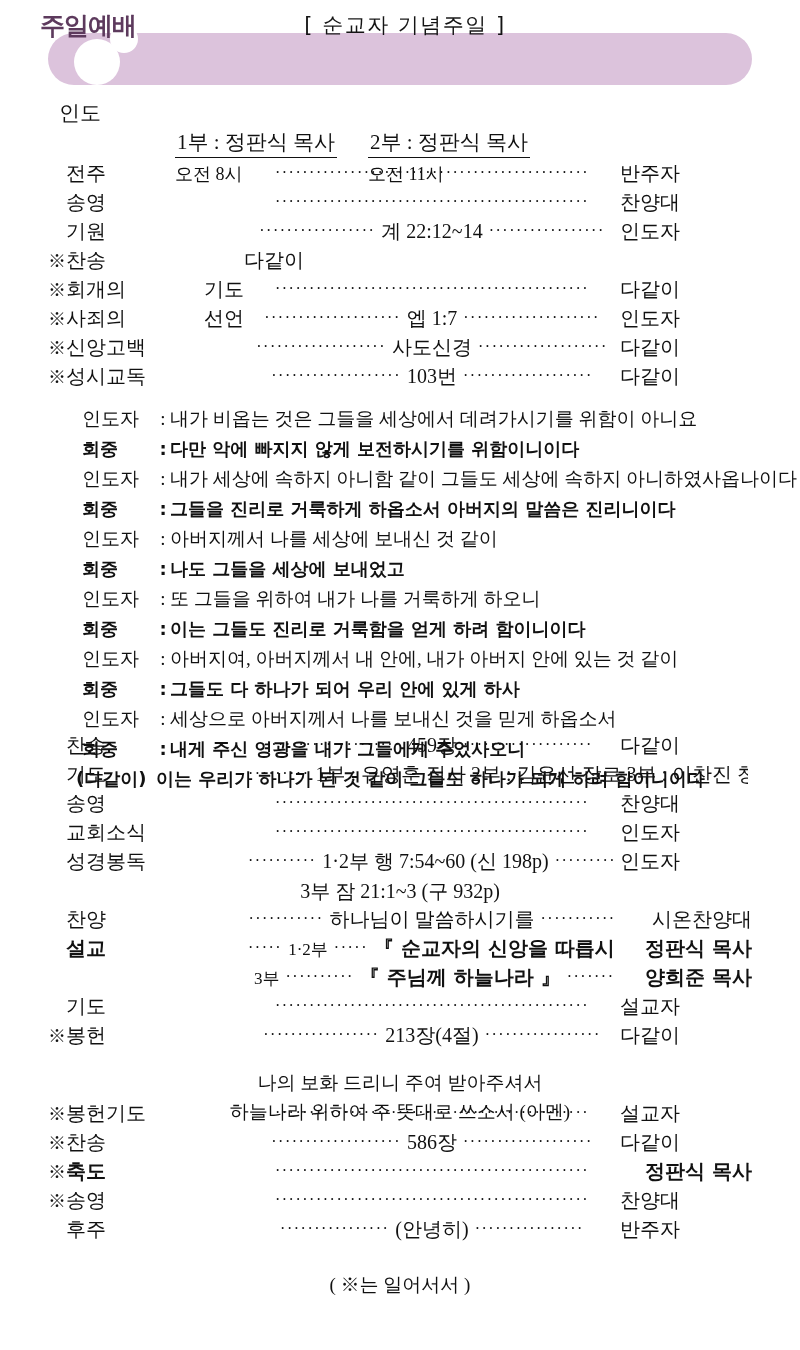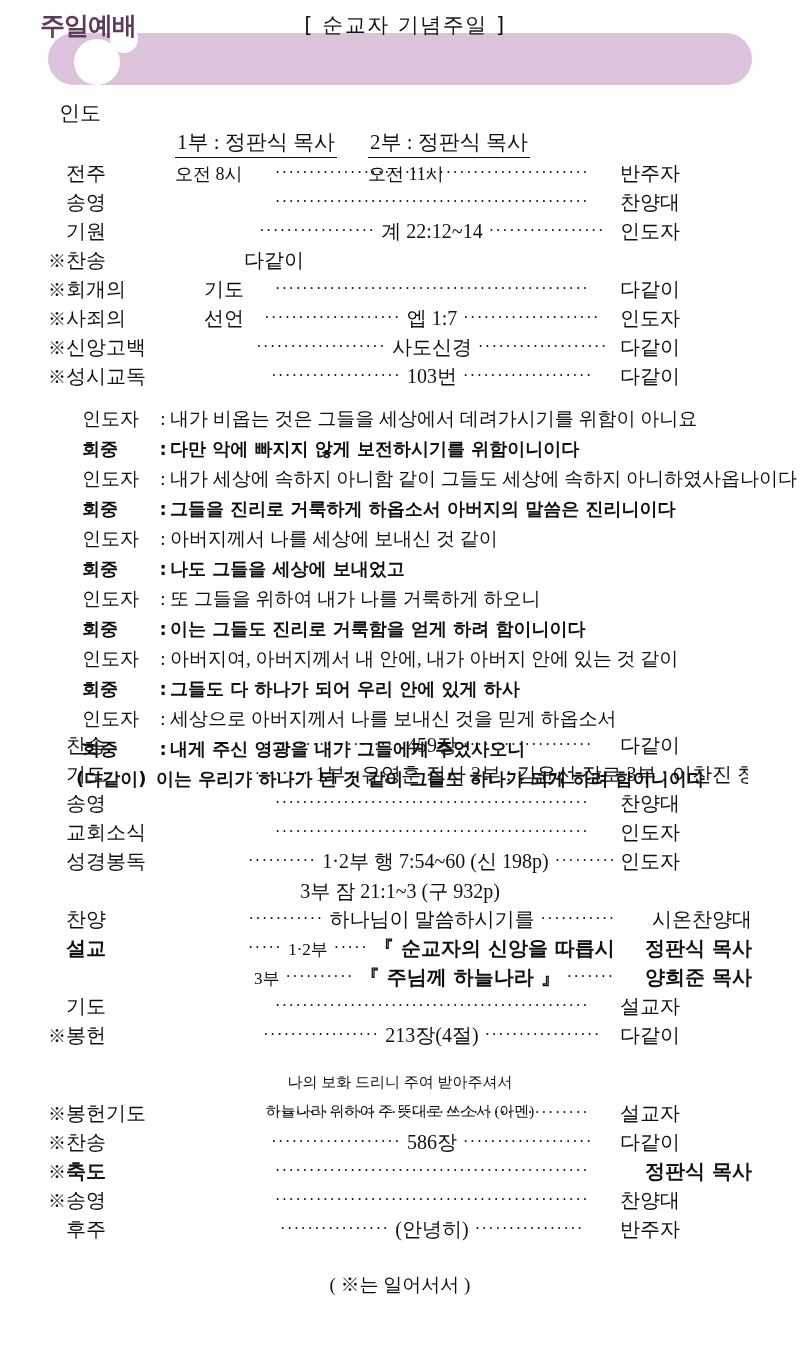--- a/index.html
+++ b/index.html
@@ -187,21 +187,21 @@
   .row.nofill .leader-dots { flex: 1 1 auto; text-align: right; }
 
   
   .center-line {
     text-align: center;
     font-size: 20px;
     height: 29px;
     line-height: 29px;
     white-space: nowrap;
   }
-  .center-line.small { font-size: 15px; }
+  .center-line.small { font-size: 19px; }
 
   
   .responsive {
     position: absolute;
     left: 48px;
     top: 404px;
     width: 704px;
   }
   .resp-line {
     height: 30px;

